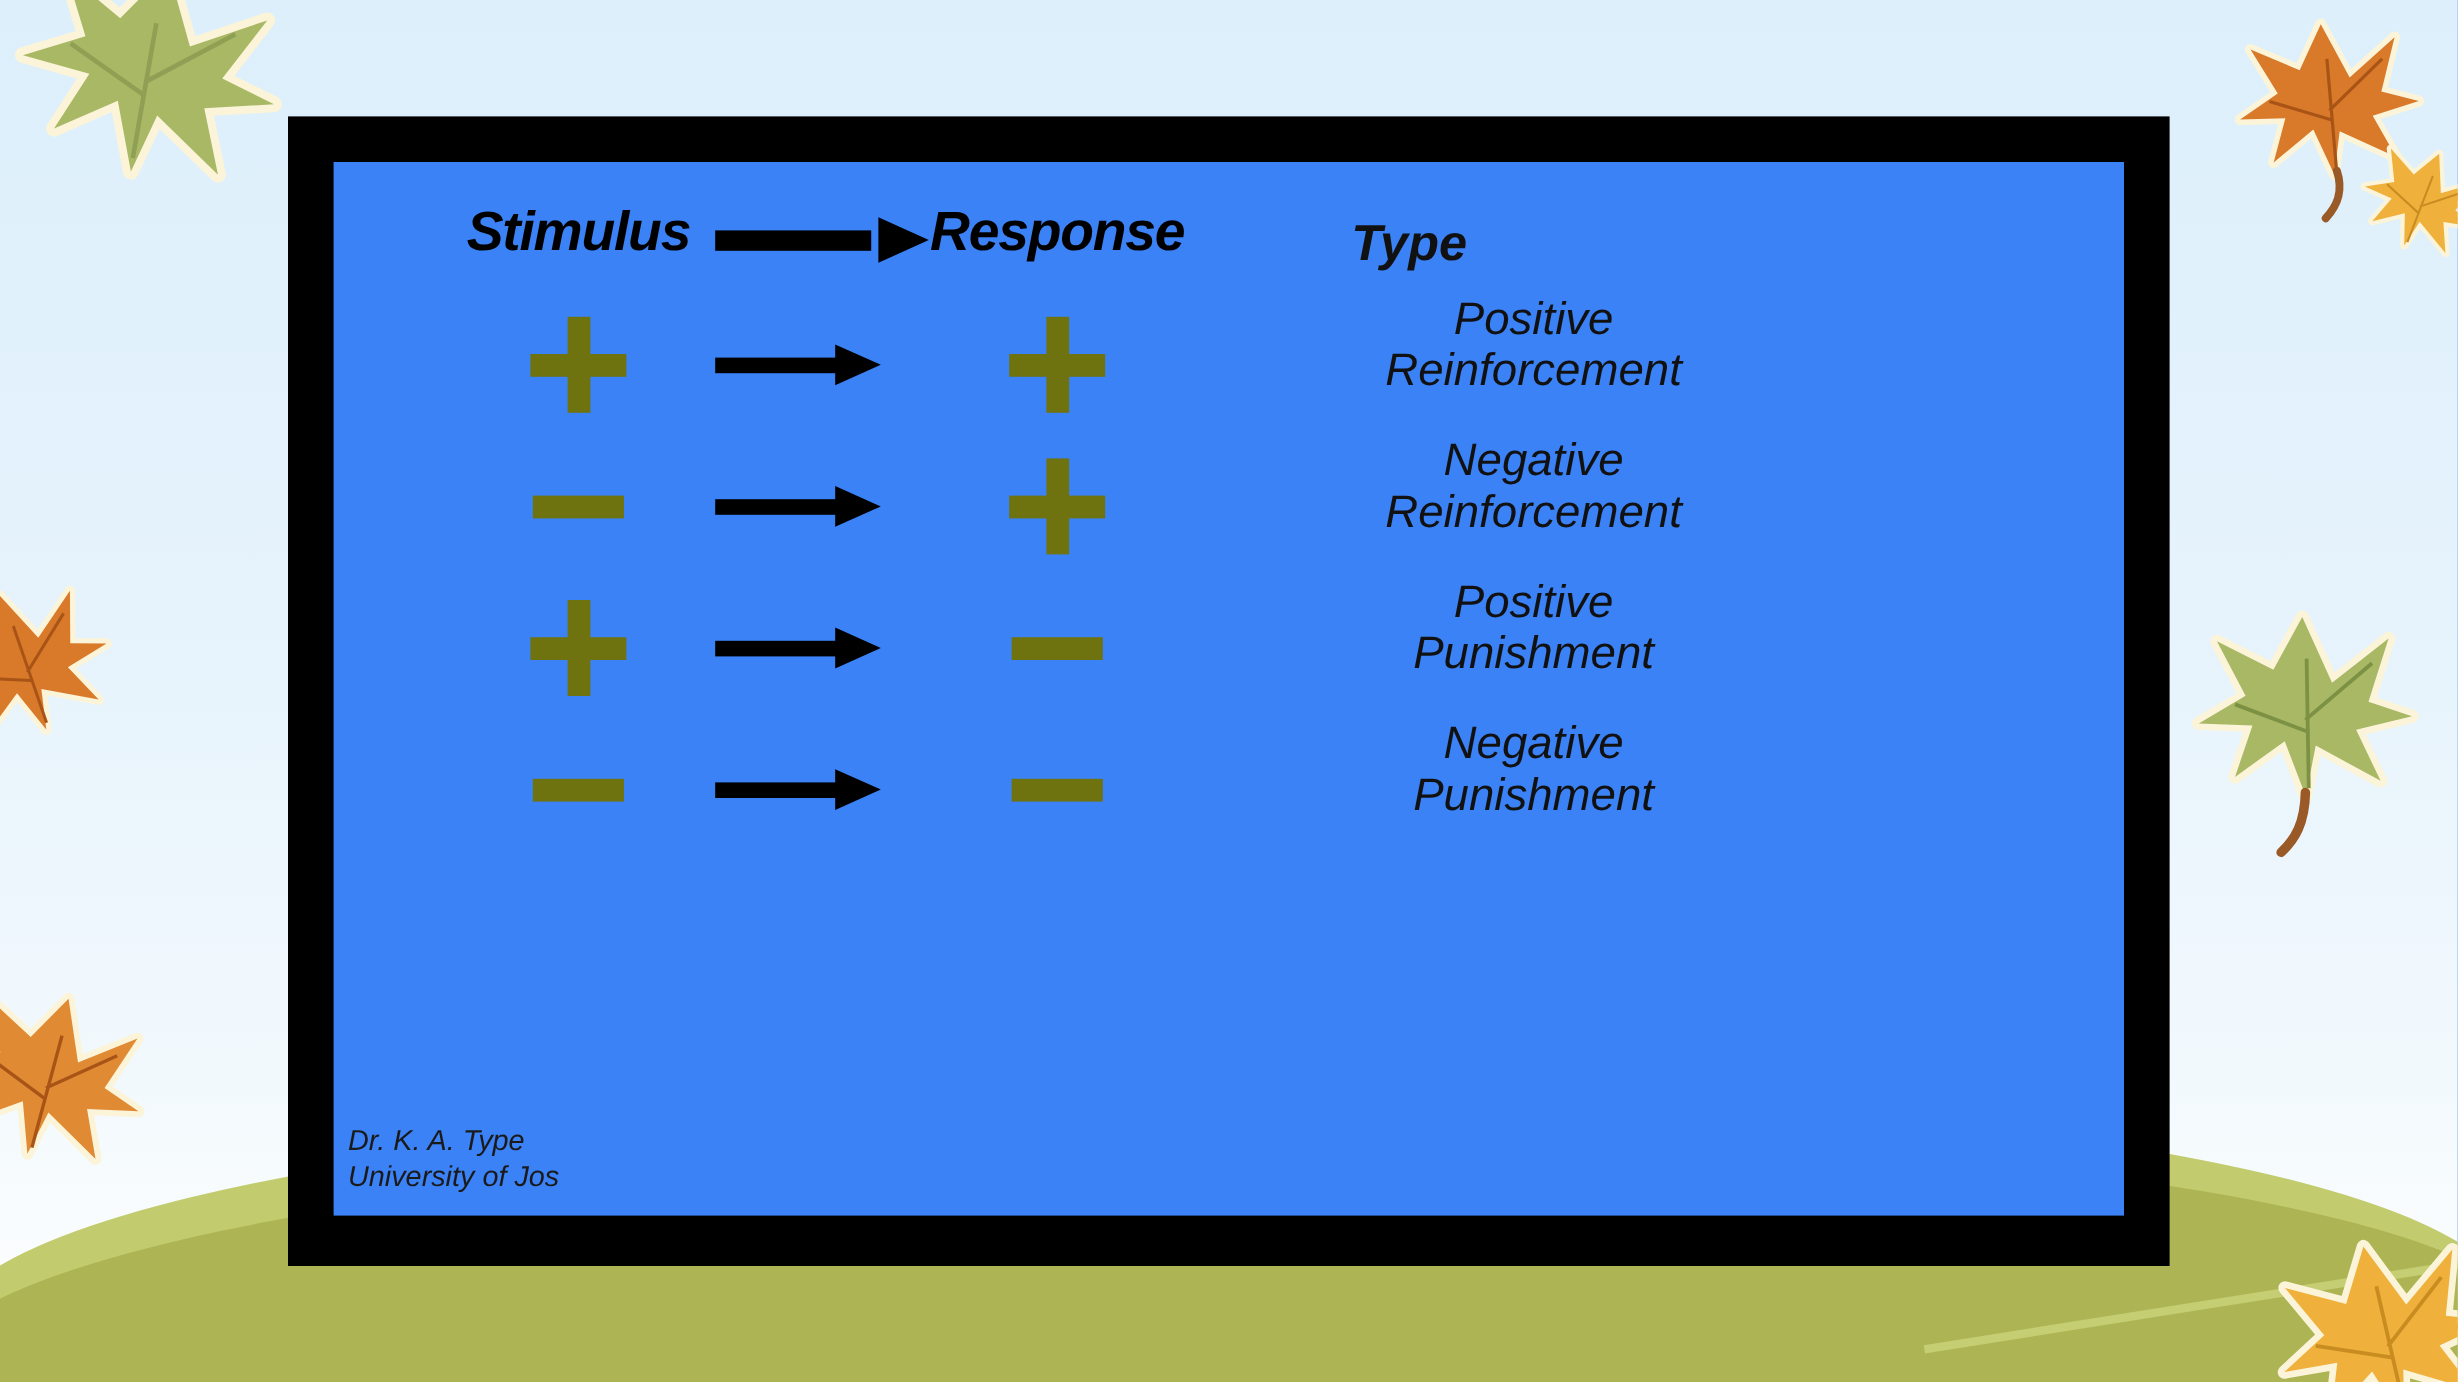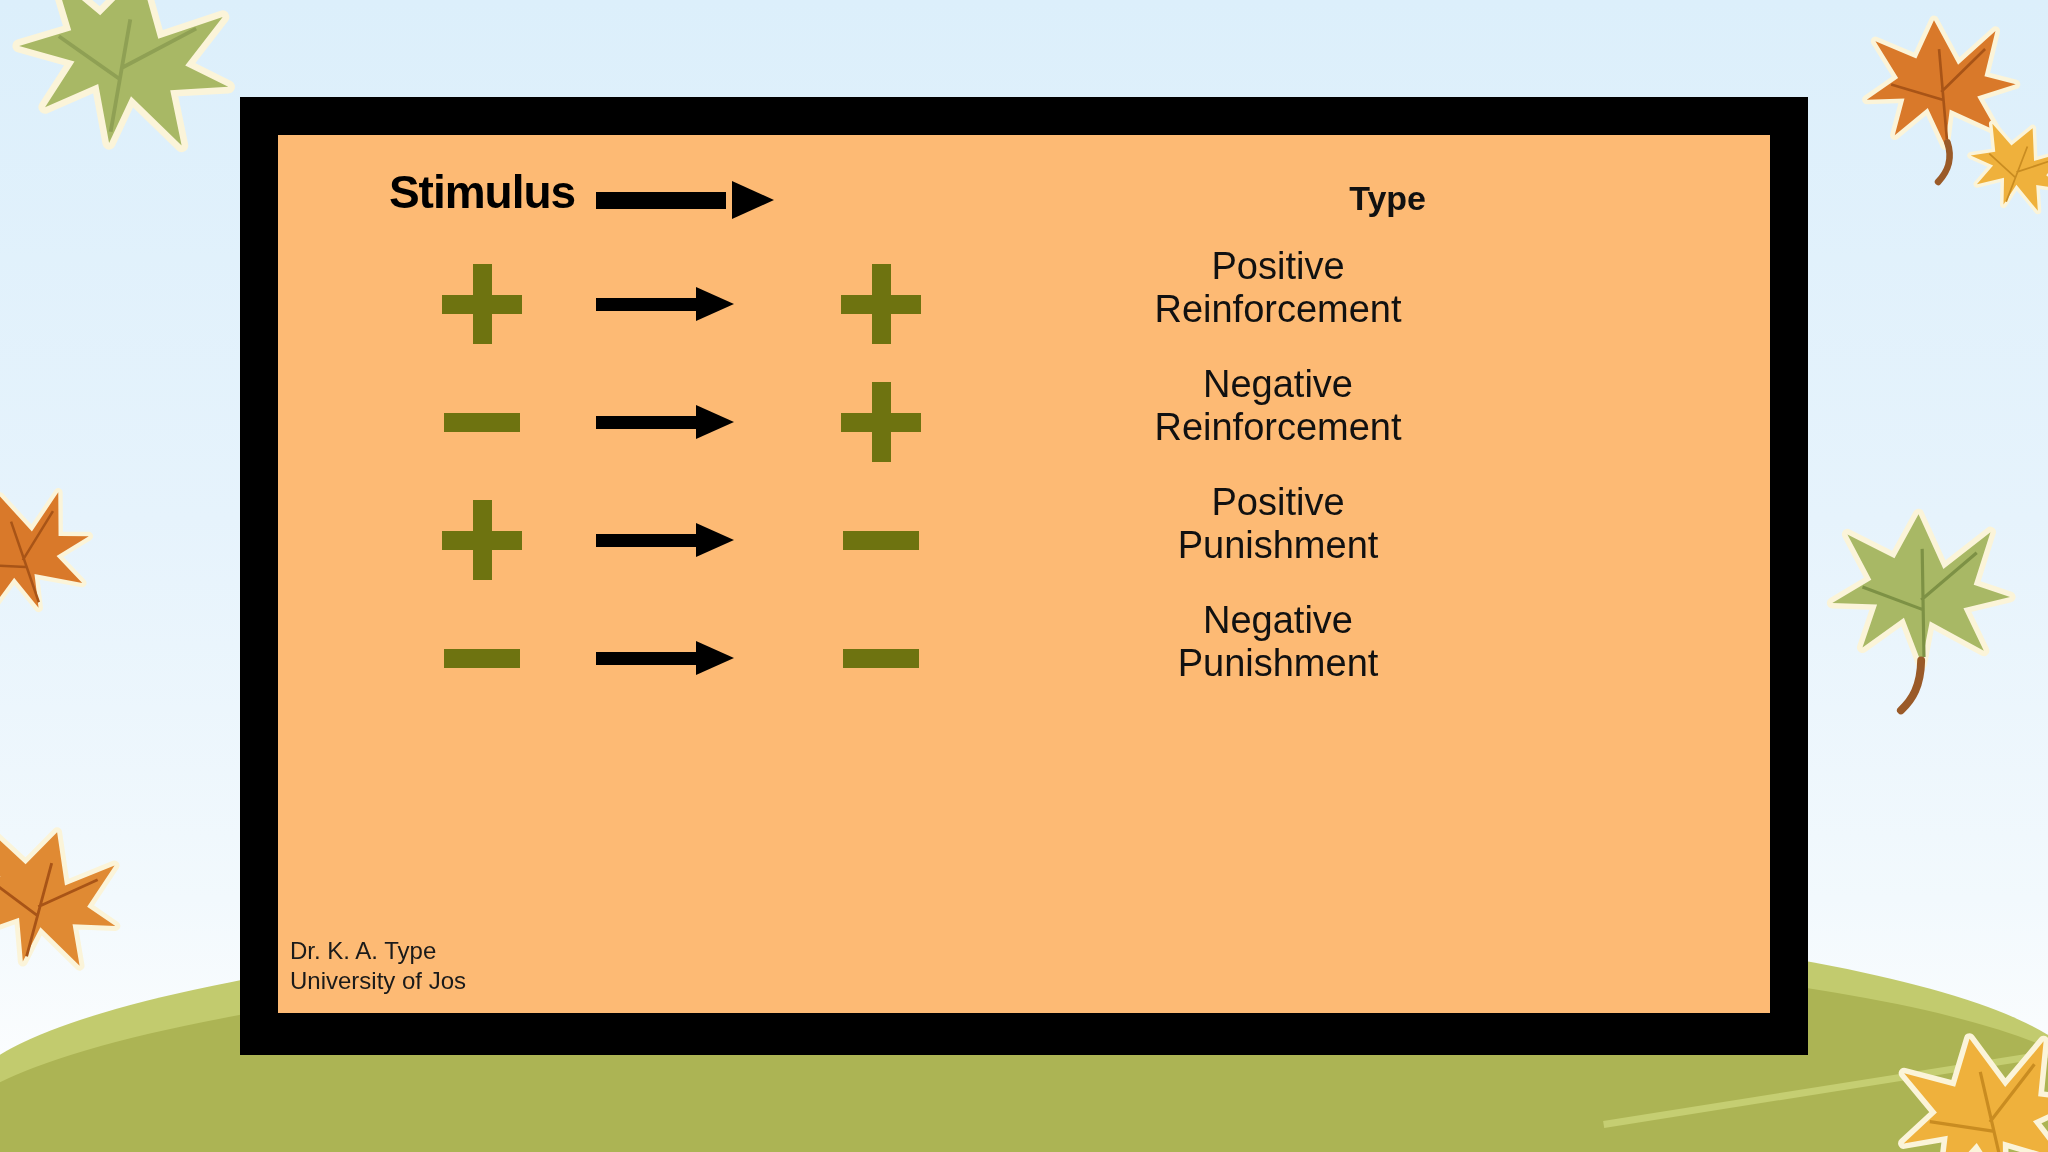--- a/index.html
+++ b/index.html
@@ -34,21 +34,21 @@
   .leaf { position:absolute; }
   .leaf svg { display:block; overflow:visible; }
 
   
   .slide-frame {
     position:absolute; left:240px; top:97px; width:1568px; height:958px;
     background:#000;
     padding:38px 38px 42px 38px;
   }
   .slide {
-    width:100%; height:100%; background:#fdba74; position:relative;
+    width:100%; height:100%; background:#3b82f6; position:relative;font-style:italic;
   }
 
   
   .header-row {
     position:absolute; left:0; right:0; top:24px; height:76px;
   }
   .hdr-stimulus {
     position:absolute; left:84px; width:240px; top:6px;
     text-align:center;
     font-weight:bold; font-size:46px; letter-spacing:-1px;
@@ -58,21 +58,21 @@
     position:absolute; left:318px; top:22px; width:180px; height:38px;
   }
   .hdr-response {
     position:absolute; left:458px; width:290px; top:6px;
     text-align:center;
     font-weight:bold; font-size:46px; letter-spacing:-1px;
     font-stretch:condensed; color:#000;
   }
   .hdr-type {
     position:absolute; left:848px; width:300px; top:20px;
-    text-align:right; font-weight:bold; font-size:34px; color:#111;
+    text-align:left; font-weight:bold; font-size:42px; color:#111;
   }
 
   .rows { position:absolute; left:0; right:0; top:110px; }
   .row {
     position:relative; height:118px;
   }
   .cell-stimulus {
     position:absolute; left:84px; width:240px; top:0; height:118px;
     display:flex; align-items:center; justify-content:center;
   }
@@ -200,20 +200,21 @@
   <div class="slide">
 
     <div class="header-row">
       <div class="hdr-stimulus">Stimulus</div>
       <div class="hdr-arrow">
         <div class="arrow big" style="width:178px;">
           <div class="shaft" style="width:130px;"></div>
           <div class="head"></div>
         </div>
       </div>
+      <div class="hdr-response">Response</div>
       <div class="hdr-type">Type</div>
     </div>
 
     <div class="rows">
 
       <div class="row">
         <div class="cell-stimulus">
           <div class="sign" style="--olive:#6E7310;">
             <div class="bar-h"></div>
               <div class="bar-v"></div>

